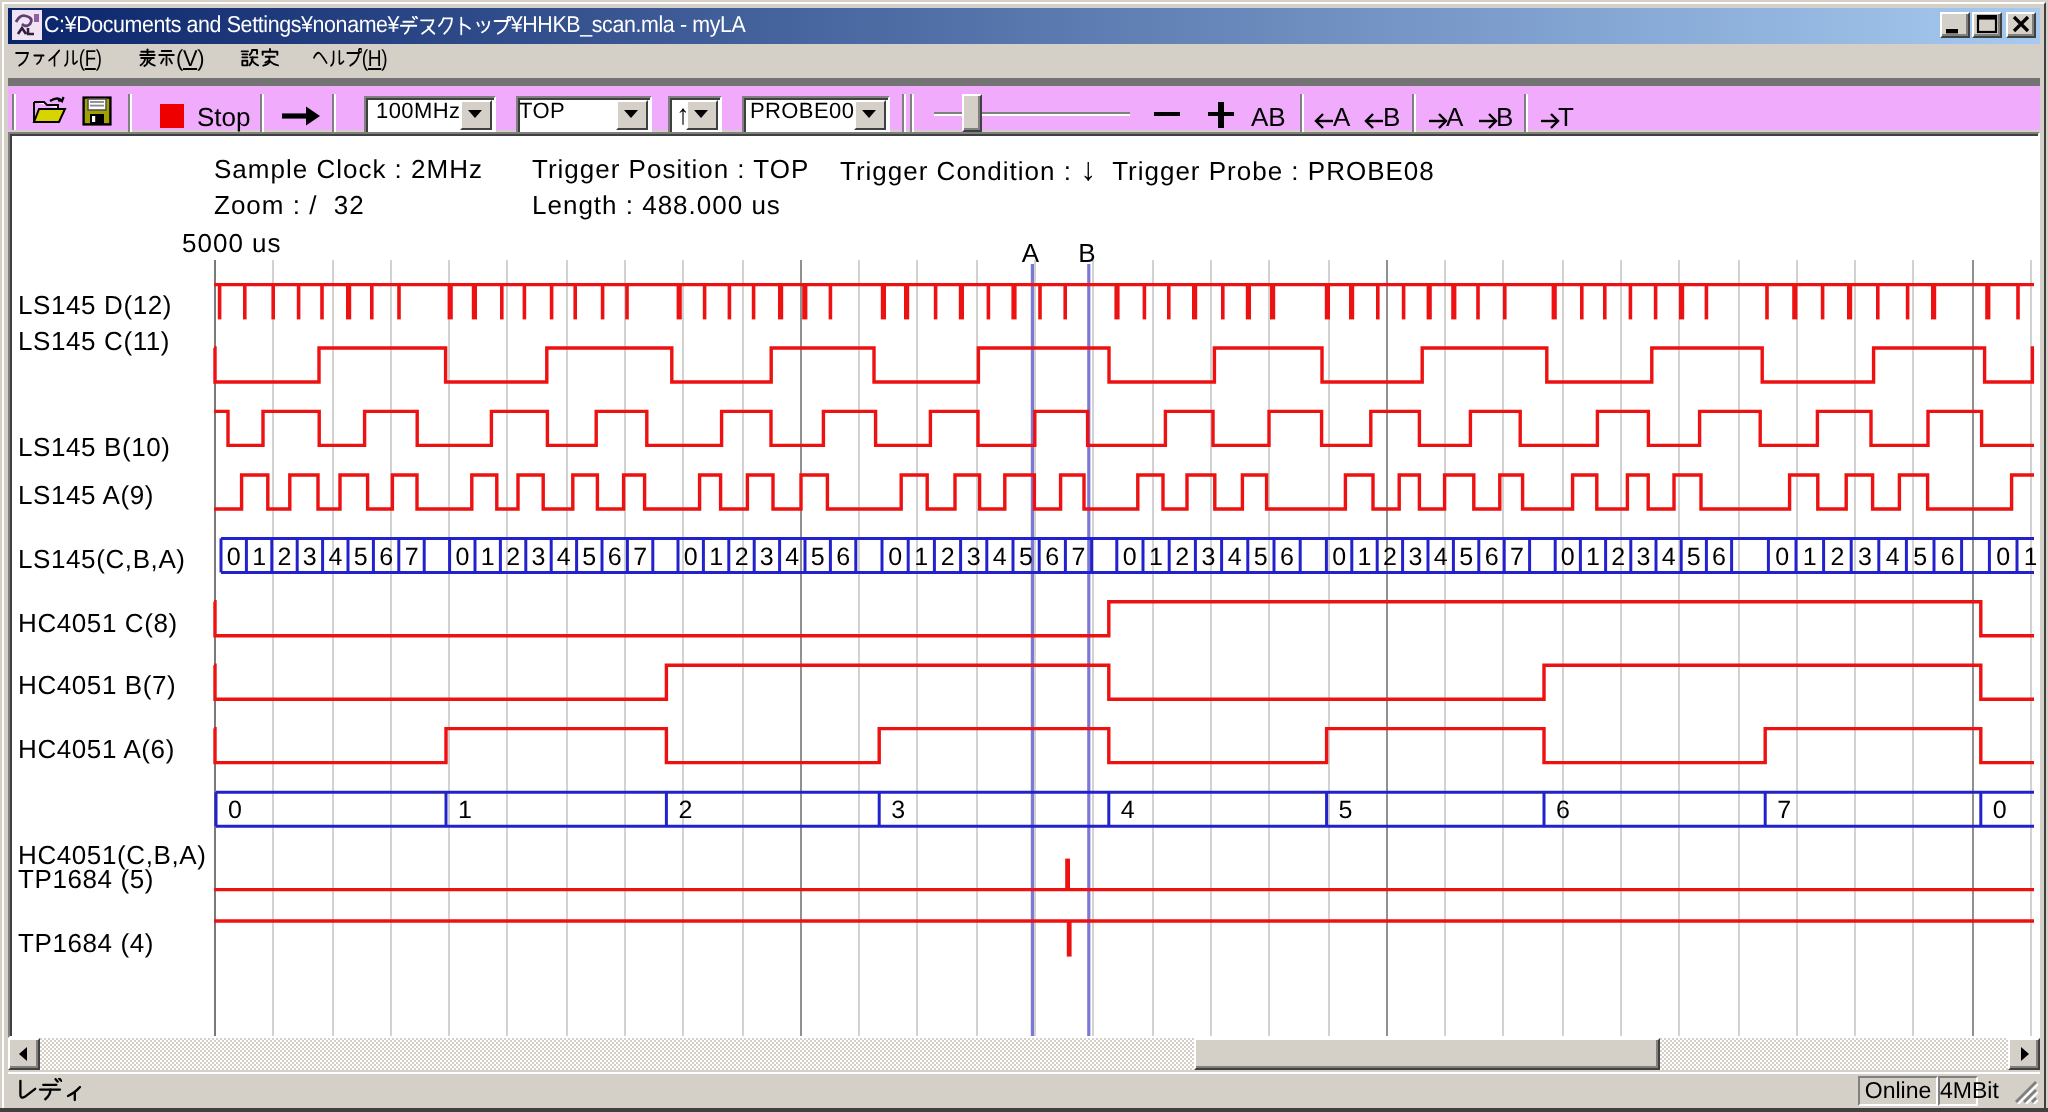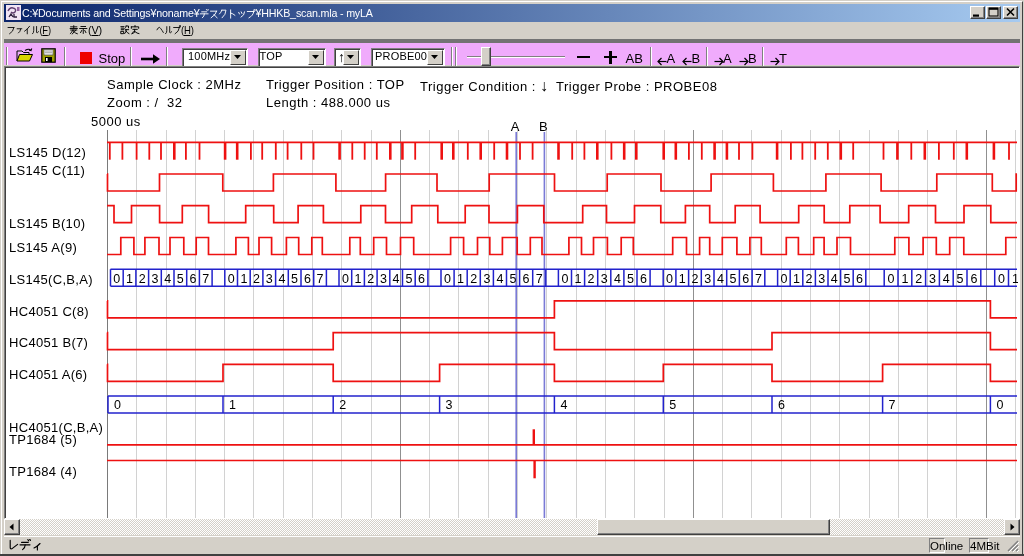--- a/index.html
+++ b/index.html
@@ -558,21 +558,21 @@
       </svg><svg width="12" height="12" viewBox="0 0 12 12" style="vertical-align:-1px" fill="none" stroke="#000" stroke-width="1.15" stroke-linecap="round" stroke-linejoin="round">
         <path d="M2.6,3.4 H9.2"></path>
         <path d="M1,5.8 H11"></path>
         <path d="M6.2,5.8 Q6.2,8.8 3.6,10.6"></path>
         <path d="M8.8,0.6 L9.8,1.8"></path>
         <path d="M10.6,0.2 L11.6,1.4"></path>
       </svg><svg width="12" height="12" viewBox="0 0 12 12" style="vertical-align:-1px" fill="none" stroke="#000" stroke-width="1.15" stroke-linecap="round" stroke-linejoin="round">
         <path d="M9,4.5 Q6.4,7.5 3,9"></path>
         <path d="M6.4,7 V11"></path>
       </svg></span>
- <div class="spanel" style="left:925px;width:16px">Online</div>
+ <div class="spanel" style="left:925px;width:40px">Online</div>
  <div class="spanel" style="left:965px;width:20px">4MBit</div>
  <svg width="13" height="13" viewBox="0 0 13 13" style="position:absolute;right:1px;bottom:1px">
   <g stroke="#808080" stroke-width="1.4">
         <line x1="12" y1="2" x2="2" y2="12"></line>
         <line x1="12" y1="6" x2="6" y2="12"></line>
         <line x1="12" y1="10" x2="10" y2="12"></line>
       </g>
   <g stroke="#fff" stroke-width="1">
         <line x1="13" y1="3" x2="3" y2="13"></line>
         <line x1="13" y1="7" x2="7" y2="13"></line>

